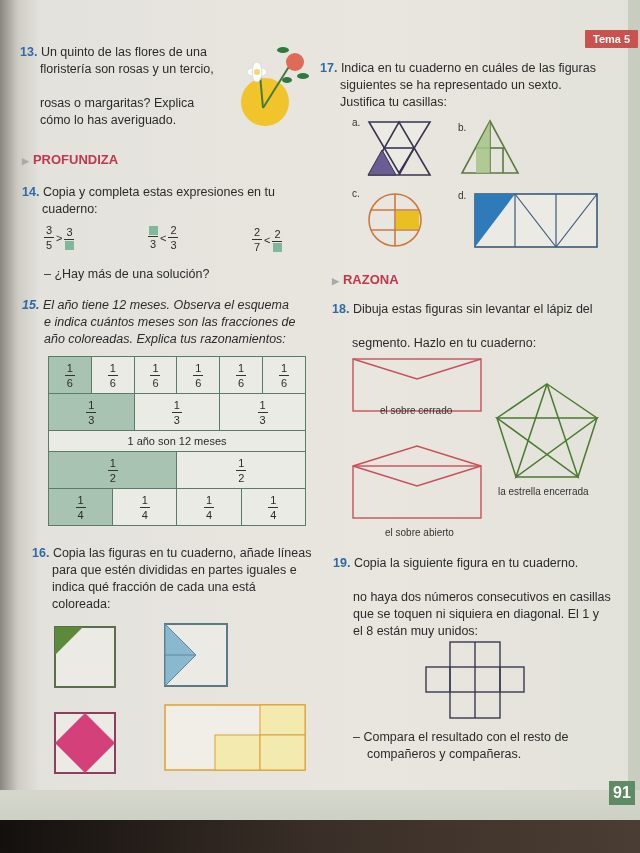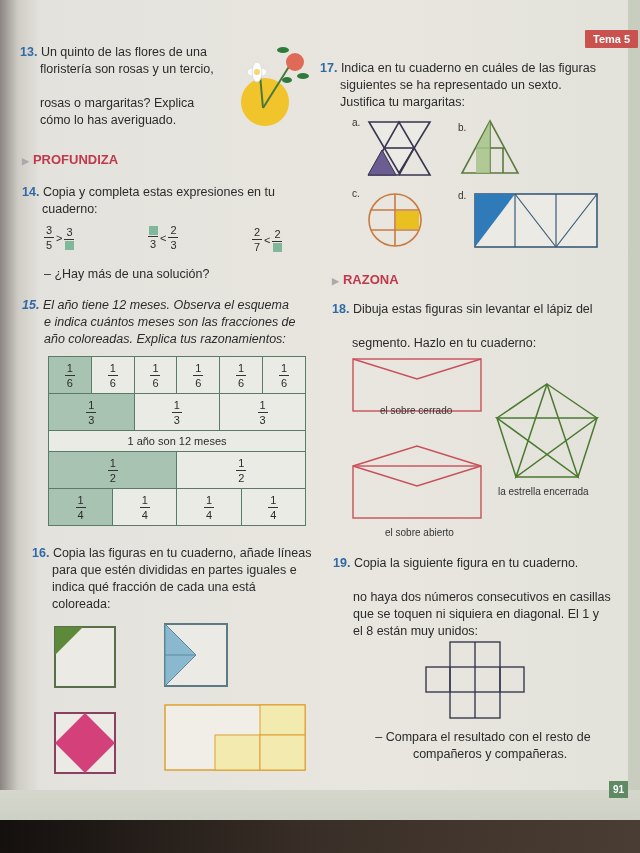--- a/index.html
+++ b/index.html
@@ -7,21 +7,21 @@
   .page{position:absolute;left:0;top:0;width:640px;height:835px;background:linear-gradient(90deg,#8a8580 0px,#cfccc6 18px,#e4e2dc 40px,#e8e6df 60%,#e2e1da 100%);border-bottom-right-radius:4px;}
   .bottom-band{position:absolute;left:0;top:790px;width:640px;height:45px;background:linear-gradient(180deg,#d6d7cc,#c9ceC1);}
   .dark-bottom{position:absolute;left:0;top:820px;width:640px;height:33px;background:linear-gradient(90deg,#14100e,#3a2f28 50%,#4a3d33);}
   .right-edge{position:absolute;right:0;top:0;width:12px;height:800px;background:#c8cdc0;}
   .abs{position:absolute;}
   .num{font-weight:bold;color:#2f6aa6;}
   .ptext{font-size:12.5px;line-height:17px;}
   .section{font-weight:bold;color:#c0384a;font-size:13px;}
   .section .arrow{color:#aaa;font-size:9px;margin-right:4px;}
   .tema{background:#c9524f;color:#fff;font-weight:bold;font-size:11px;padding:3px 8px;border-radius:1px;}
-  .pageno{background:#5e8a64;color:#fff;font-weight:bold;font-size:10px;padding:3px 4px;}
+  .pageno{background:#5e8a64;color:#fff;font-weight:bold;font-size:16px;padding:3px 4px;}
   .frac{display:inline-flex;flex-direction:column;align-items:center;font-size:11px;line-height:12px;vertical-align:middle;}
   .frac .bar{width:10px;border-top:1px solid #333;margin:1px 0;}
   .sq{display:inline-block;width:9px;height:9px;background:#7fb89a;}
   .cmp{font-size:11px;margin:0 2px;vertical-align:middle;}
   table.year{border-collapse:collapse;position:absolute;left:48px;top:356px;width:258px;}
   table.year td{border:1px solid #5a7a6a;text-align:center;height:36px;padding:0;background:#ebebe6;}
   table.year td.col{background:#a9c3b3;}
   table.year td.txt{height:20px;font-size:11px;}
   .lbl{font-size:10px;color:#333;}
 </style>
@@ -221,21 +221,21 @@
   <rect x="125" y="90" width="140" height="65" fill="#f0eee6" stroke="#e0a030" stroke-width="1.5"></rect>
   <rect x="220" y="90" width="45" height="30" fill="#f3eab0" stroke="#e0a030"></rect>
   <rect x="175" y="120" width="45" height="35" fill="#f3eab0" stroke="#e0a030"></rect>
   <rect x="220" y="120" width="45" height="35" fill="#f3eab0" stroke="#e0a030"></rect>
 </svg>
 
 <div class="abs ptext" style="left:320px;top:60px;width:300px;">
   <span class="num">17.</span>
   <span>Indica en tu cuaderno en cuáles de las figuras</span><br>
   <span style="padding-left:20px">siguientes se ha representado un sexto.</span><br>
-  <span style="padding-left:20px">Justifica tu margaritas:</span>
+  <span style="padding-left:20px">Justifica tu casillas:</span>
 </div>
 <span class="abs lbl" style="left:352px;top:117px;">a.</span>
 <span class="abs lbl" style="left:458px;top:122px;">b.</span>
 <span class="abs lbl" style="left:352px;top:188px;">c.</span>
 <span class="abs lbl" style="left:458px;top:190px;">d.</span>
 <svg class="abs" style="left:360px;top:115px;" width="250" height="135">
 
   <g stroke="#3a3550" stroke-width="1.6" fill="none">
     <polygon points="9,7 70,7 39,58" fill="#ebeae4"></polygon>
     <polygon points="9,60 70,60 39,7"></polygon>
@@ -312,18 +312,18 @@
 </div>
 <svg class="abs" style="left:424px;top:640px;" width="102" height="82">
   <g stroke="#3a3a50" stroke-width="1.4" fill="none">
     <rect x="26" y="2" width="50" height="76"></rect>
     <rect x="2" y="27" width="98" height="25"></rect>
     <line x1="51" y1="2" x2="51" y2="78"></line>
     <line x1="26" y1="27" x2="26" y2="52"></line>
     <line x1="76" y1="27" x2="76" y2="52"></line>
   </g>
 </svg>
-<div class="abs ptext" style="left:353px;top:729px;width:260px;text-align:center;">
+<div class="abs ptext" style="left:353px;top:729px;width:260px;">
   <span>– Compara el resultado con el resto de</span><br>
   <span style="padding-left:14px">compañeros y compañeras.</span>
 </div>
 
 <div class="abs pageno" style="left:609px;top:781px;">91</div>
 
 </body></html>

